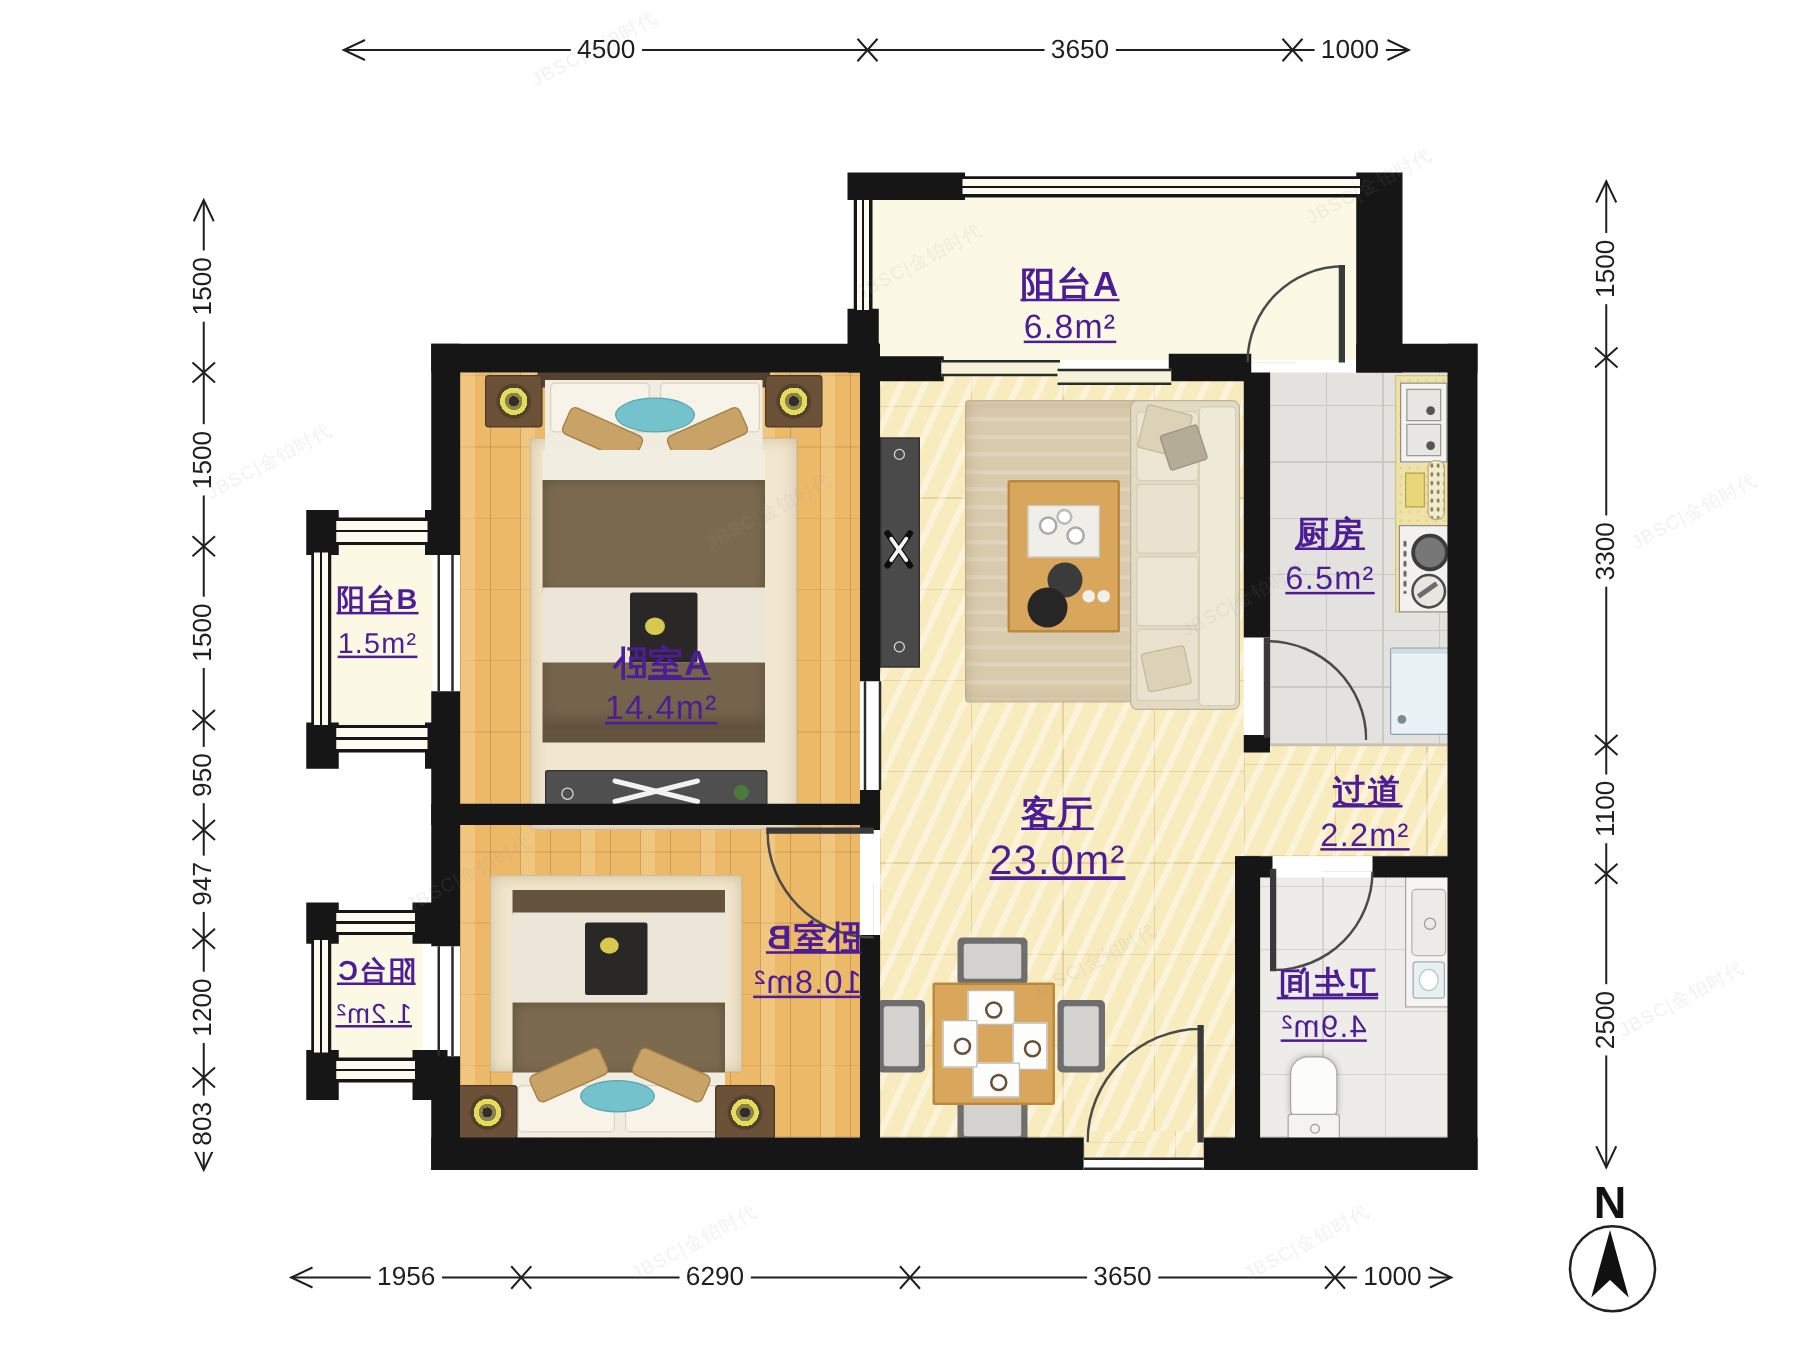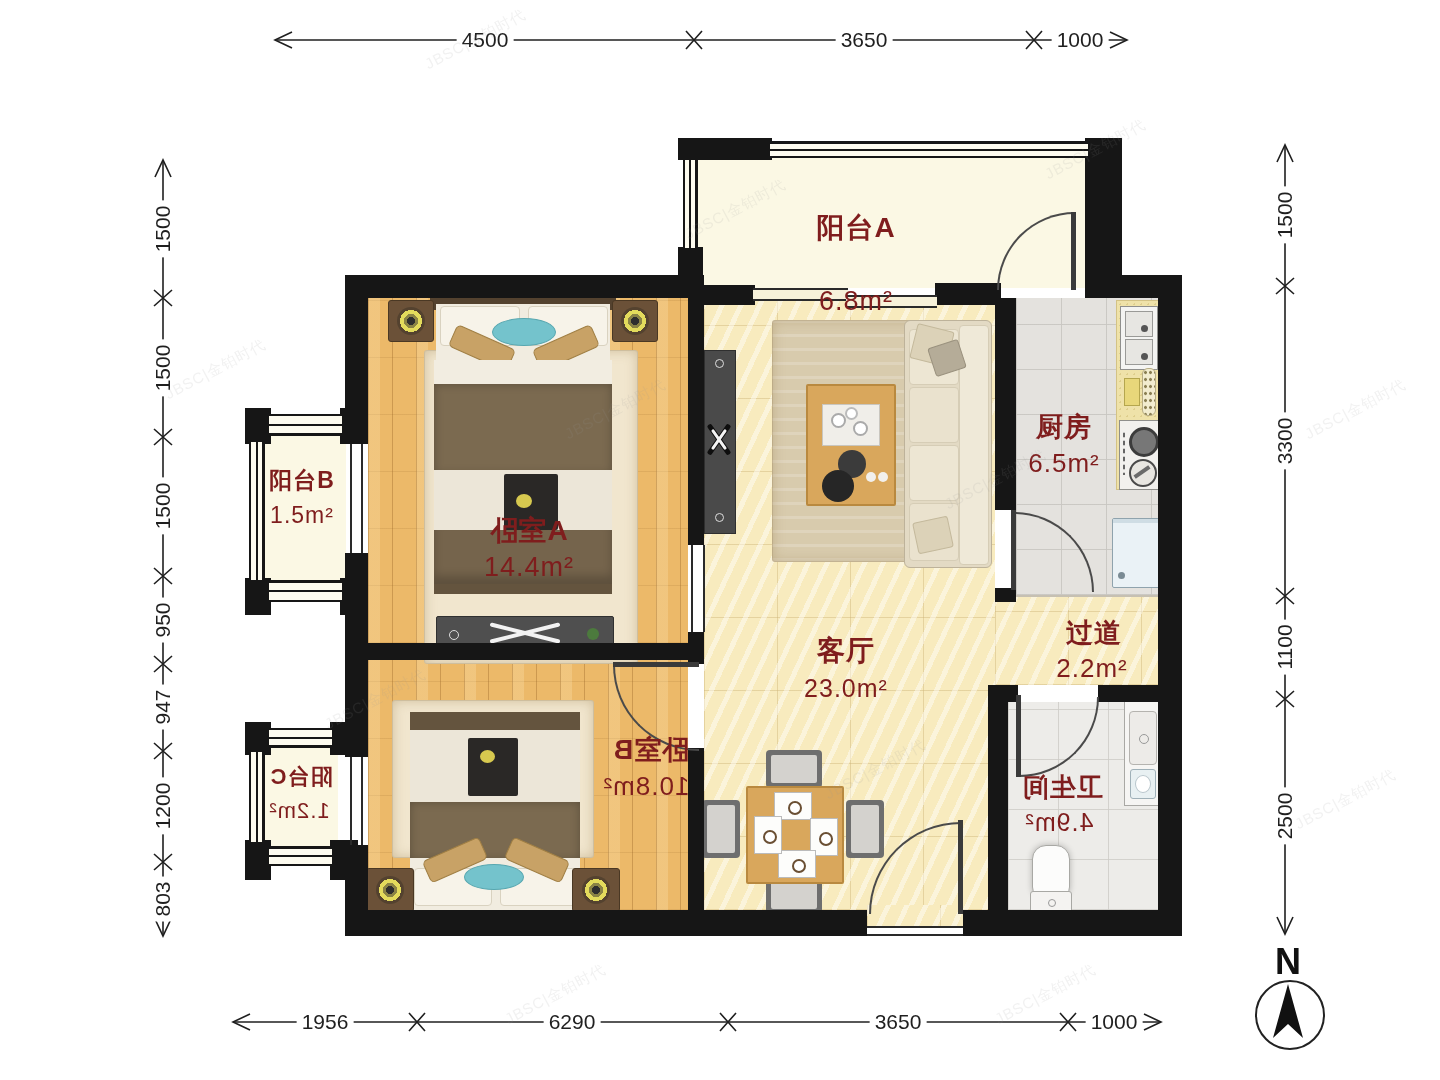--- a/index.html
+++ b/index.html
@@ -49,21 +49,21 @@
   .pillow{position:absolute;background:#F7F3E9;border:1px solid #d9d2c0;border-radius:4px;}
   .bolster{position:absolute;background:#C8A266;border:1px solid #a07f44;border-radius:5px;}
   .teal{position:absolute;background:#74C3CC;border-radius:50%;border:1px solid #58a7b0;}
   .tvbar{position:absolute;background:#4f4f4f;border:1px solid #303030;border-radius:2px;z-index:21;}
   .xbar{position:absolute;background:#f2f2f2;border-radius:2px;}
   .chair{position:absolute;background:#6e6e6e;border-radius:4px;z-index:19;}
   .chair>div{position:absolute;inset:5px;background:#D4D2CE;border-radius:2px;}
   .mat{position:absolute;background:#fdfdfb;border:1px solid #bbb;}
   .mat>div{position:absolute;left:50%;top:50%;width:10px;height:10px;margin:-5px 0 0 -5px;border:2px solid #6a4f33;border-radius:50%;background:#fff;}
   
-  .rlabel{position:absolute;z-index:40;color:#7f1d1d;font-weight:600;white-space:nowrap;transform:translate(-50%,-50%);letter-spacing:1px;}
+  .rlabel{position:absolute;z-index:40;color:#4c1d95;font-weight:600;white-space:nowrap;transform:translate(-50%,-50%);letter-spacing:1px;text-decoration:underline;}
   .mirror{transform:translate(-50%,-50%) scaleX(-1);}
   .flipchar{display:inline-block;transform:scaleX(-1);}
   .dim{position:absolute;z-index:45;color:#1f1f1f;font-size:21px;font-weight:500;background:#fff;padding:0 5px;white-space:nowrap;transform:translate(-50%,-50%);}
   .dim.vert{transform:translate(-50%,-50%) rotate(-90deg);}
   .wm{position:absolute;z-index:60;color:rgba(150,150,150,.8);opacity:.16;font-size:15px;letter-spacing:1px;
       transform:rotate(-28deg);pointer-events:none;white-space:nowrap;}
   #dimsvg{position:absolute;left:0;top:0;z-index:44;pointer-events:none;}
   
   #compass-n{position:absolute;z-index:40;color:#111;font-size:36px;font-weight:600;transform:translate(-50%,-50%);}
   #compass-circle{position:absolute;width:66px;height:66px;border:2px solid #222;border-radius:50%;z-index:40;background:#fff;}
@@ -287,29 +287,29 @@
   <div class="leaf" style="left:1011px;top:510px;width:5px;height:80px;"></div>
   <div class="arc tr" style="left:1014px;top:512px;width:78px;height:78px;"></div>
   <div class="leaf" style="left:1016px;top:695px;width:5px;height:82px;"></div>
   <div class="arc br" style="left:1019px;top:697px;width:78px;height:78px;"></div>
   <div class="leaf" style="left:613px;top:662px;width:86px;height:5px;"></div>
   <div class="arc bl" style="left:613px;top:665px;width:84px;height:84px;"></div>
   <div class="leaf" style="left:958px;top:820px;width:5px;height:94px;"></div>
   <div class="arc tl" style="left:869px;top:822px;width:90px;height:90px;"></div>
 
   <div class="rlabel" style="left:856px;top:228px;font-size:28px;">阳台A</div>
-  <div class="rlabel" style="left:856px;top:262px;font-size:27px;font-weight:400;margin-top:39px;">6.8m²</div>
+  <div class="rlabel" style="left:856px;top:262px;font-size:27px;font-weight:400;">6.8m²</div>
   <div class="rlabel" style="left:1064px;top:427px;font-size:27px;">厨房</div>
   <div class="rlabel" style="left:1064px;top:463px;font-size:26px;font-weight:400;">6.5m²</div>
   <div class="rlabel" style="left:302px;top:480px;font-size:23px;">阳台B</div>
   <div class="rlabel" style="left:302px;top:515px;font-size:23px;font-weight:400;">1.5m²</div>
   <div class="rlabel" style="left:529px;top:531px;font-size:28px;"><span class="flipchar">卧</span><span>室A</span></div>
   <div class="rlabel" style="left:529px;top:567px;font-size:27px;font-weight:400;">14.4m²</div>
   <div class="rlabel" style="left:846px;top:651px;font-size:28px;">客厅</div>
-  <div class="rlabel" style="left:846px;top:688px;font-size:25px;font-weight:400;">23.0m²</div>
+  <div class="rlabel" style="left:846px;top:688px;font-size:33px;font-weight:400;">23.0m²</div>
   <div class="rlabel" style="left:1094px;top:633px;font-size:27px;">过道</div>
   <div class="rlabel" style="left:1092px;top:668px;font-size:26px;font-weight:400;">2.2m²</div>
   <div class="rlabel mirror" style="left:651px;top:750px;font-size:27px;">卧室B</div>
   <div class="rlabel mirror" style="left:646px;top:786px;font-size:26px;font-weight:400;">10.8m²</div>
   <div class="rlabel mirror" style="left:301px;top:777px;font-size:22px;">阳台C</div>
   <div class="rlabel mirror" style="left:299px;top:811px;font-size:22px;font-weight:400;">1.2m²</div>
   <div class="rlabel mirror" style="left:1062px;top:787px;font-size:26px;">卫生间</div>
   <div class="rlabel mirror" style="left:1059px;top:822px;font-size:25px;font-weight:400;">4.9m²</div>
 
   <svg id="dimsvg" width="1440" height="1080">

